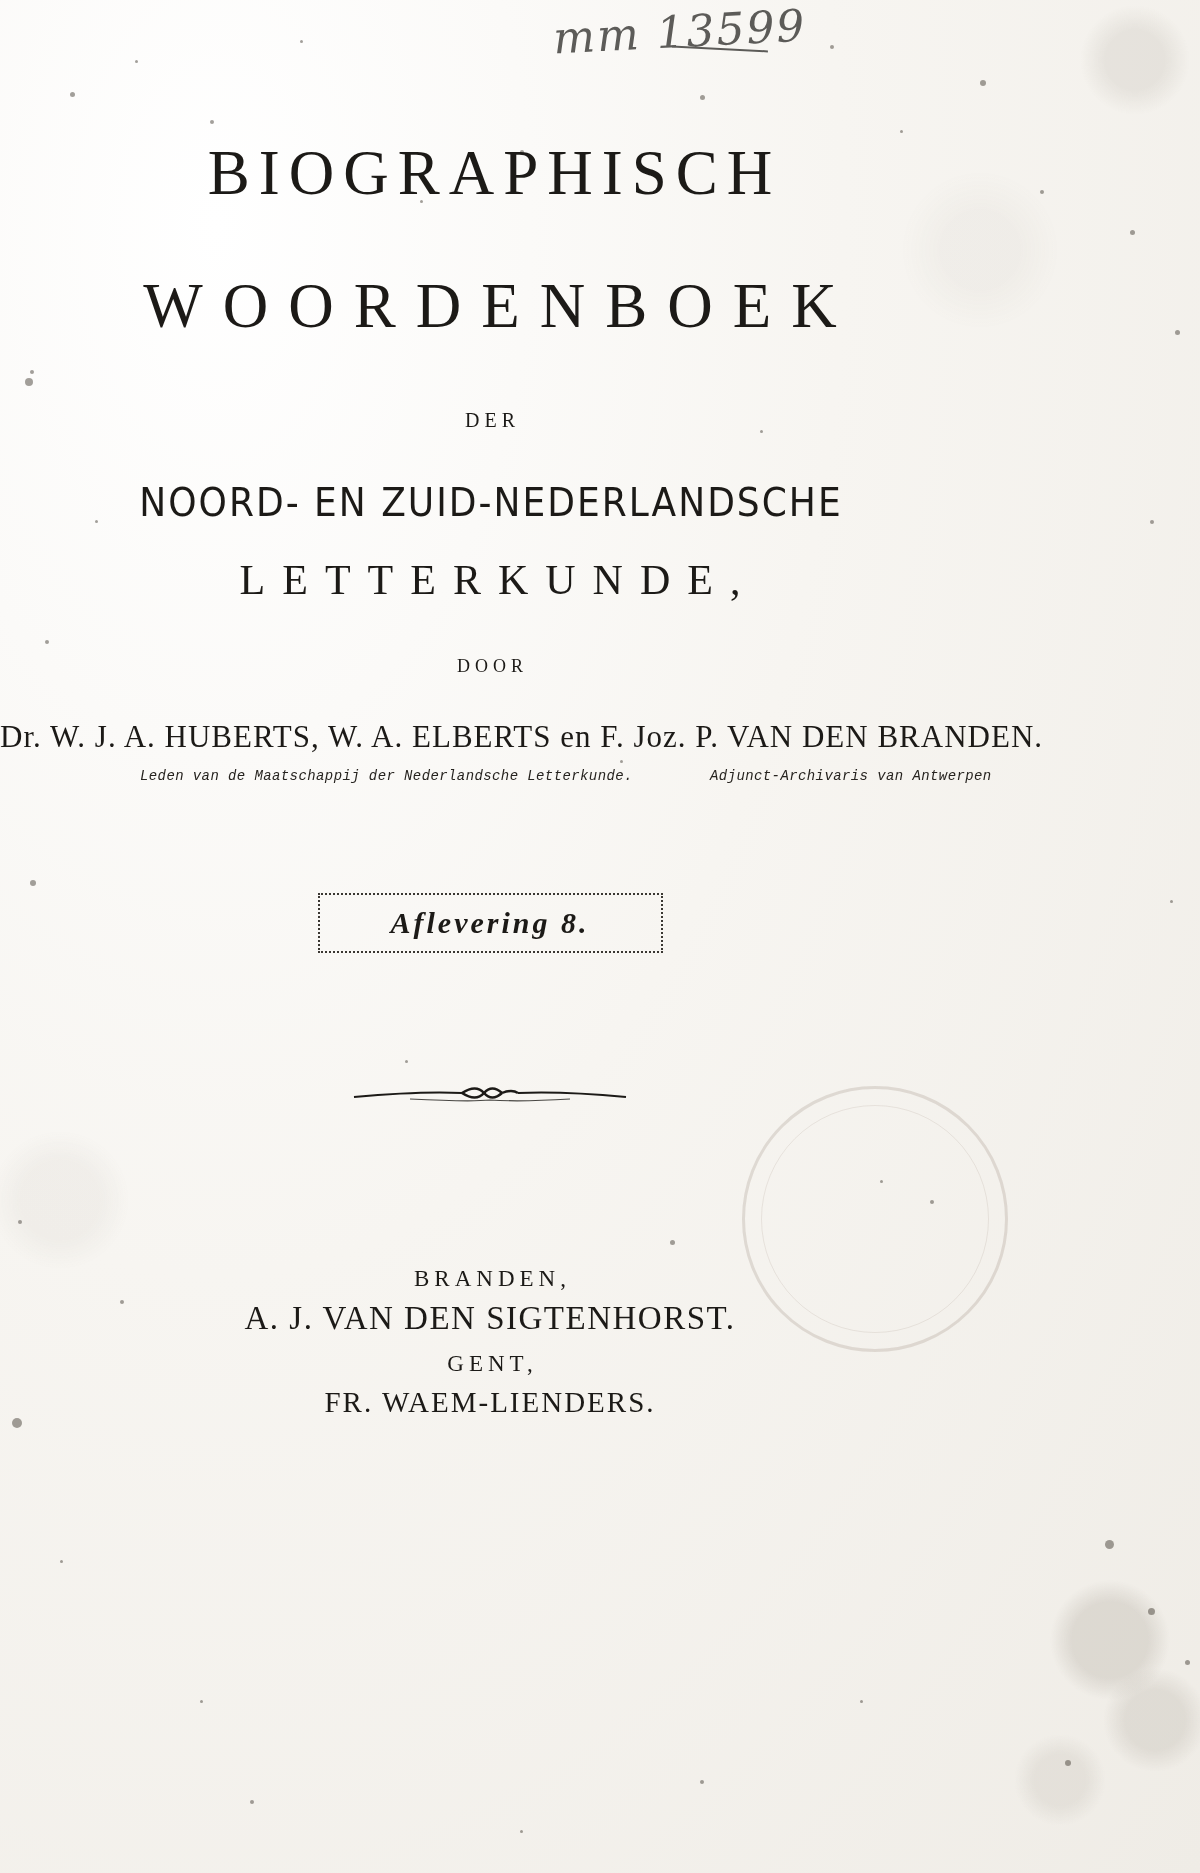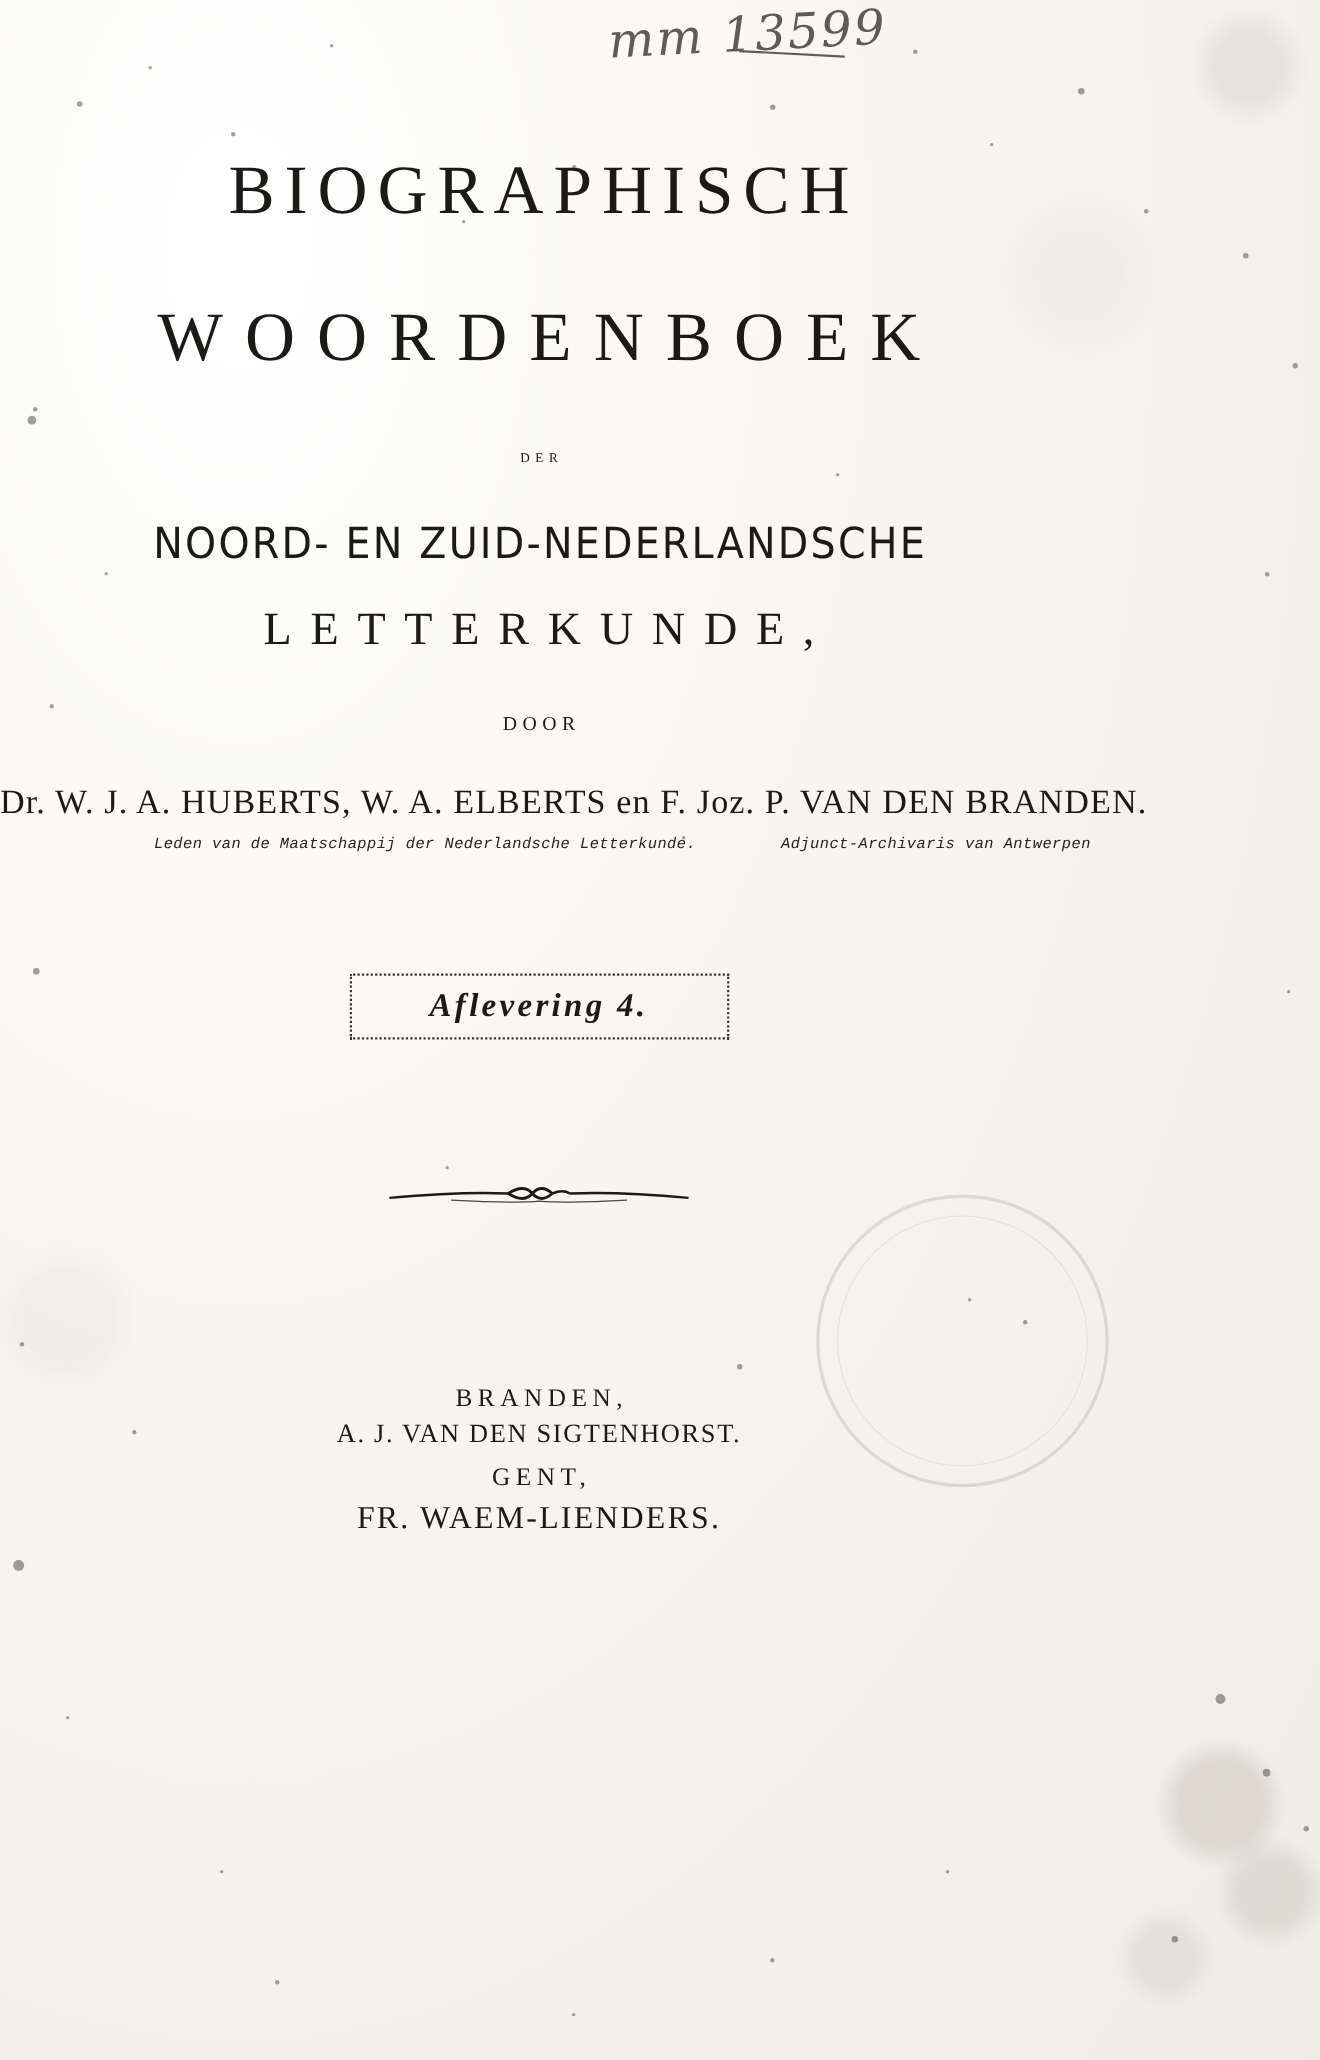--- a/index.html
+++ b/index.html
@@ -119,21 +119,21 @@
   .t-main2 {
     margin-top: 60px;
     font-size: 63px;
     letter-spacing: 20px;
     font-family: "Liberation Serif", serif;
     font-weight: 400;
     text-indent: 20px;
   }
   .t-der {
     margin-top: 66px;
-    font-size: 12px;
+    font-size: 20px;
     letter-spacing: 5px;
     text-indent: 5px;
   }
   .t-sub1 {
     margin-top: 50px;
     font-size: 36px;
     letter-spacing: 2px;
     font-family: "DejaVu Sans", sans-serif;
     font-weight: 400;
     text-indent: 2px;
@@ -220,21 +220,21 @@
   .imprint {
     margin-top: 150px;
     line-height: 1.45;
   }
   .imp-city {
     font-size: 23px;
     letter-spacing: 5px;
     text-indent: 5px;
   }
   .imp-pub {
-    font-size: 24px;
+    font-size: 33px;
     letter-spacing: 1.5px;
   }
   .imp-city2 {
     font-size: 23px;
     letter-spacing: 5px;
     text-indent: 5px;
     margin-top: 4px;
   }
   .imp-pub2 {
     font-size: 29px;
@@ -318,21 +318,21 @@
 
     <div class="affil-row">
       <div class="affil left">Leden van de Maatschappij der Nederlandsche Letterkunde.</div>
       <div class="affil right">Adjunct-Archivaris van Antwerpen</div>
     </div>
 
     <div class="issue-wrap">
       <div class="issue-box">
         <span class="vl l"></span>
         <span class="vl r"></span>
-        <span>Aflevering 4.</span>
+        <span>Aflevering 8.</span>
       </div>
     </div>
 
     <div class="ornament">
       <svg width="280" height="34" viewBox="0 0 280 34">
         <path d="M4 19 Q70 13 112 15" stroke="#1c1a17" stroke-width="2.2" fill="none"></path>
         <path d="M168 15 Q212 13 276 19" stroke="#1c1a17" stroke-width="2.2" fill="none"></path>
         <path d="M112 15 q14 -9 22 0 q8 9 18 0" stroke="#1c1a17" stroke-width="2.6" fill="none"></path>
         <path d="M112 15 q14 9 22 0 q8 -9 18 0" stroke="#1c1a17" stroke-width="2.6" fill="none"></path>
         <path d="M152 15 q10 -4 16 0" stroke="#1c1a17" stroke-width="2.4" fill="none"></path>

